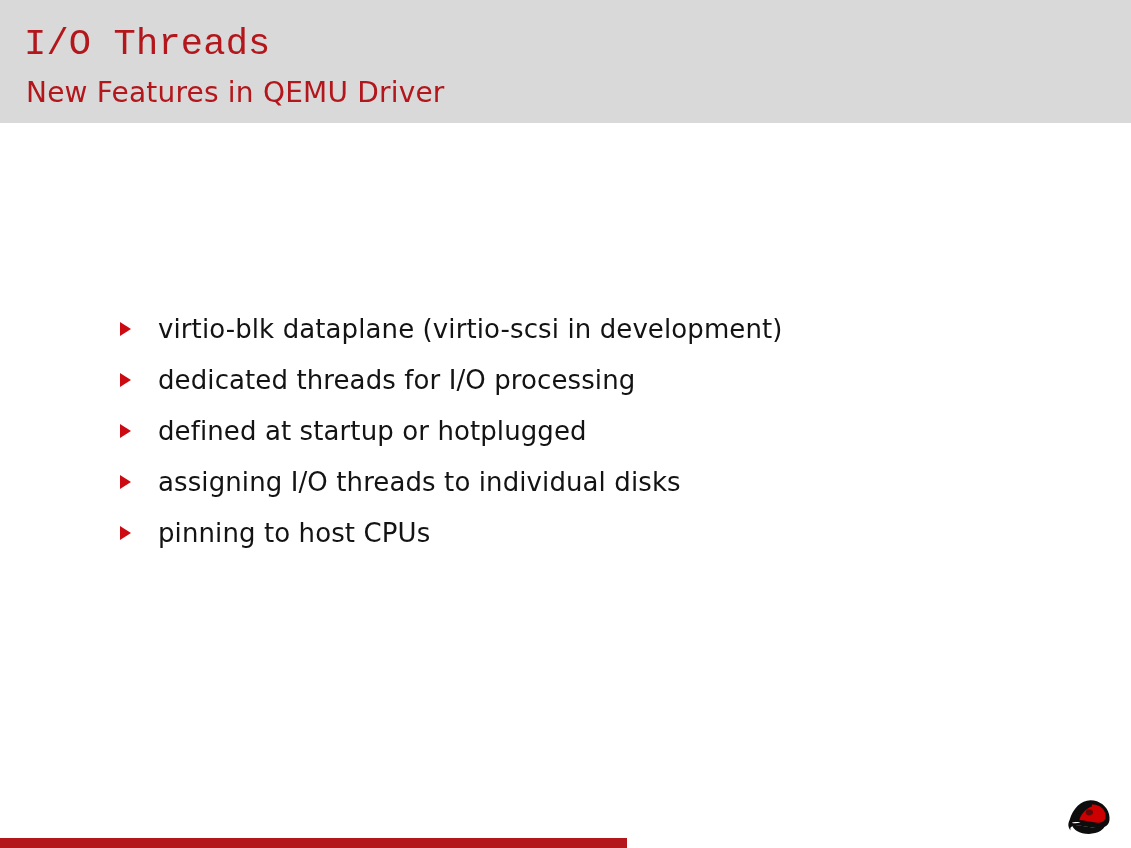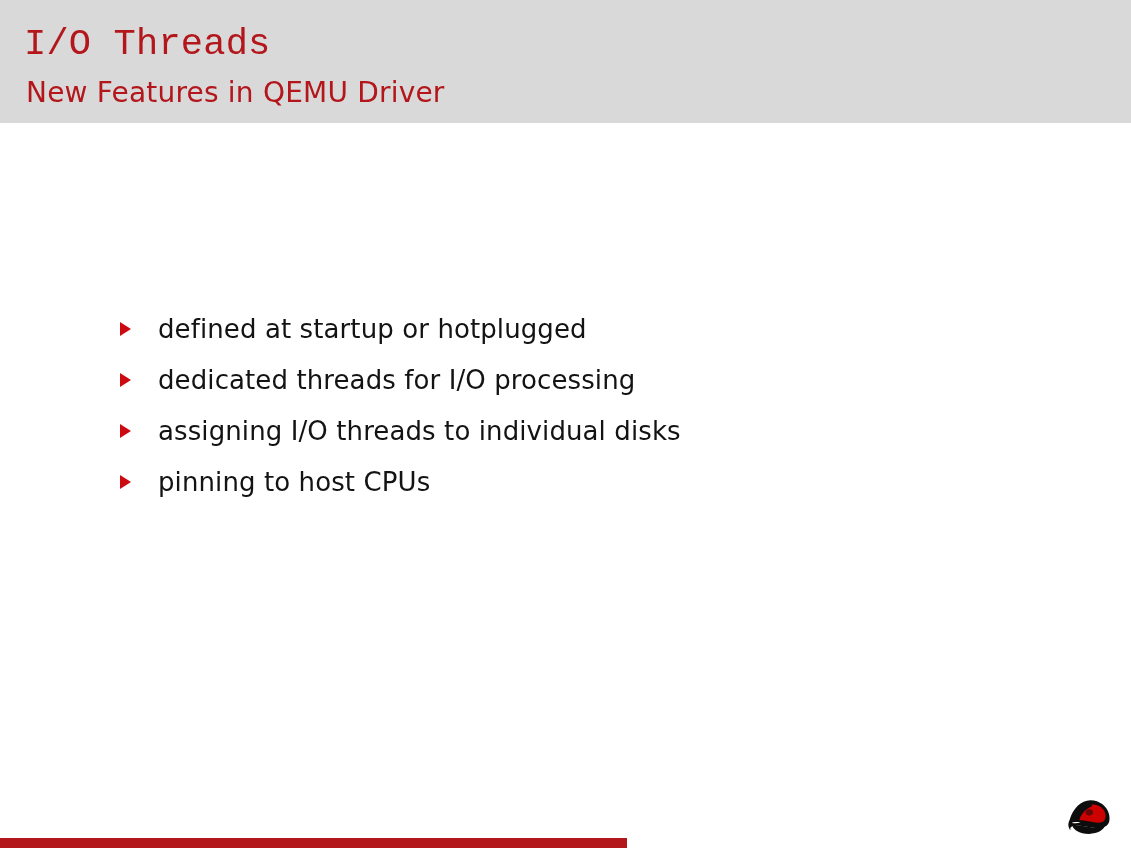--- a/index.html
+++ b/index.html
@@ -129,29 +129,33 @@
 <div class="slide">
 
   <div class="header-band"></div>
 
   <div class="slide-title">I/O Threads</div>
 
   <div class="slide-subtitle">New Features in QEMU Driver</div>
 
   <ul class="bullet-list">
 
-
     <li class="bullet-item">
       <span class="bullet-marker"></span>
-      <span class="bullet-text">defined at startup or hotplugged</span>
+      <span class="bullet-text">virtio-blk dataplane (virtio-scsi in development)</span>
     </li>
 
     <li class="bullet-item">
       <span class="bullet-marker"></span>
       <span class="bullet-text">dedicated threads for I/O processing</span>
+    </li>
+
+    <li class="bullet-item">
+      <span class="bullet-marker"></span>
+      <span class="bullet-text">defined at startup or hotplugged</span>
     </li>
 
     <li class="bullet-item">
       <span class="bullet-marker"></span>
       <span class="bullet-text">assigning I/O threads to individual disks</span>
     </li>
 
     <li class="bullet-item">
       <span class="bullet-marker"></span>
       <span class="bullet-text">pinning to host CPUs</span>

